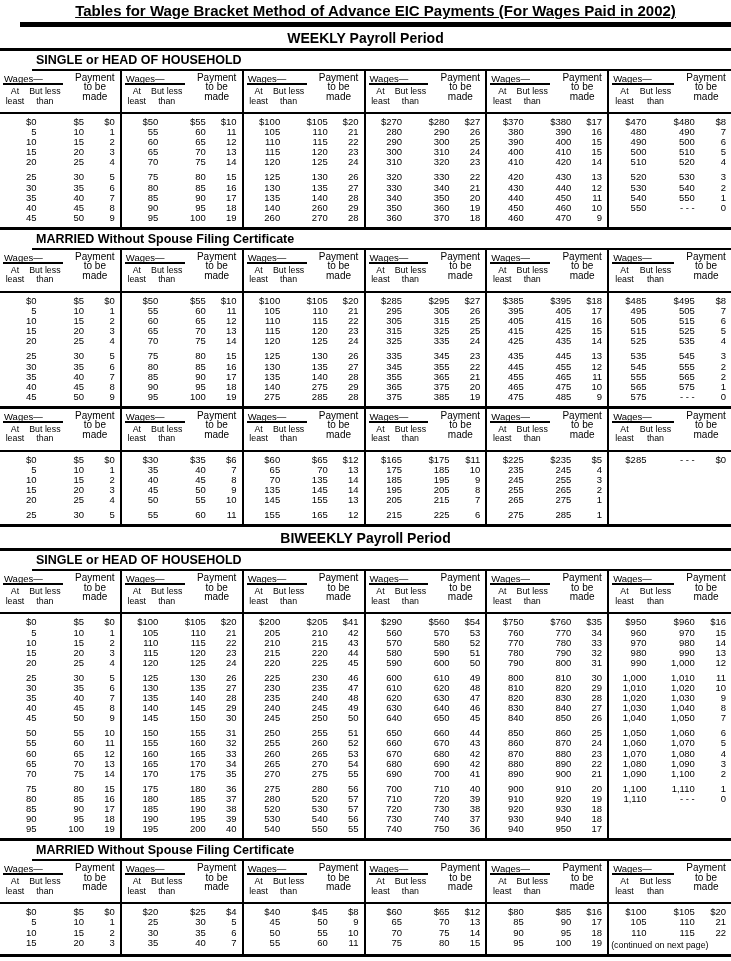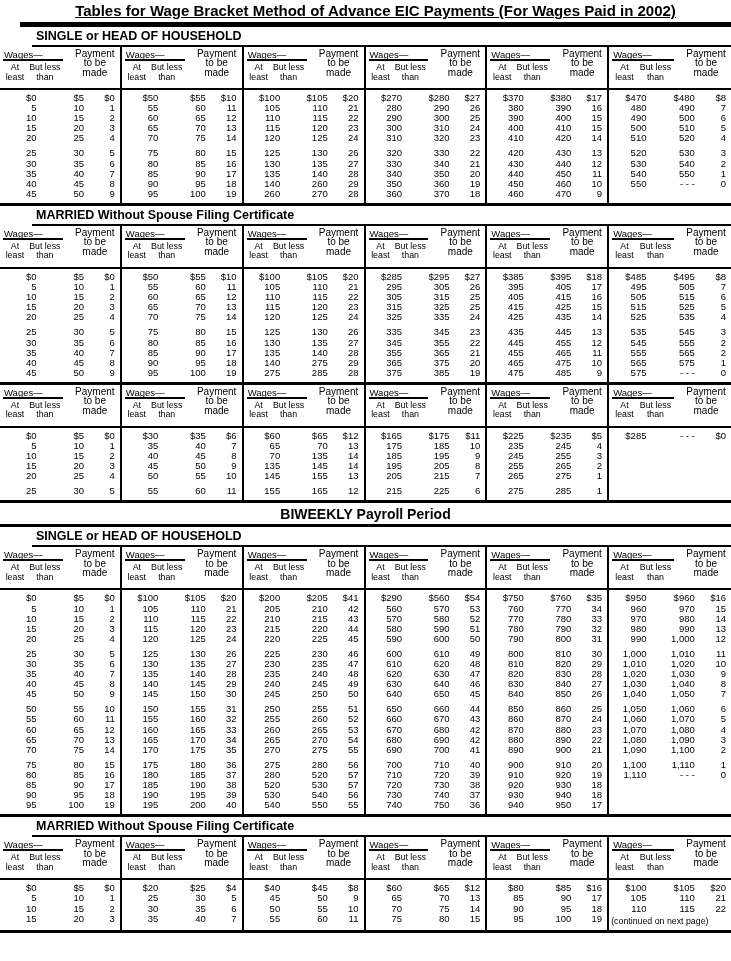--- a/index.html
+++ b/index.html
@@ -16,21 +16,21 @@
   .bracket-table{display:grid;grid-template-columns:repeat(6,1fr);
                  border-bottom:3px solid #000;}
   .tcol{border-right:2.5px solid #000;min-width:0;}
   .tcol:last-child{border-right:0;}
   .thead{display:grid;grid-template-columns:1fr 46px;column-gap:9px;
          border-bottom:2px solid #000;height:43px;box-sizing:border-box;
          padding:1px 2px 0 3px;}
   .thead-left{display:flex;flex-direction:column;min-width:0;}
   .wages{font-size:9.5px;border-bottom:2px solid #000;
          padding:1px 0 1px 1px;height:13px;box-sizing:border-box;}
-  .subs{display:flex;font-size:8.8px;line-height:9.5px;padding-top:2px;}
+  .subs{display:flex;font-size:8.8px;line-height:9.5px;padding-top:2px;justify-content:space-between;}
   .al{width:40%;text-align:center;}
   .bl{width:60%;text-align:center;}
   .pay{font-size:10px;line-height:9.5px;text-align:center;display:flex;
        align-items:center;justify-content:center;padding-bottom:10px;}
   .tbody{padding:3px 0 4px;}
   .trow{display:grid;grid-template-columns:38% 38% 24%;
         font-size:9.5px;line-height:10.1px;}
   .trow span{text-align:right;white-space:nowrap;}
   .c1{padding-right:9px;}
   .c2{padding-right:7px;}
@@ -39,20 +39,21 @@
   .note{font-size:8.8px;white-space:nowrap;padding:2px 0 0 2px;}
 </style>
 </head>
 <body>
 
 <div class="page">
   <div class="doc-title">
     <span>Tables for Wage Bracket Method of Advance EIC Payments (For Wages Paid in 2002)</span>
   </div>
   <div id="sections">
+      <div class="period-title">WEEKLY Payroll Period</div>
       <div class="bracket-title">SINGLE or HEAD OF HOUSEHOLD</div>
       <div class="bracket-table">
         <div class="tcol">
           <div class="thead">
             <div class="thead-left">
               <div class="wages">Wages—</div>
               <div class="subs">
                 <span class="al">At least</span>
                 <span class="bl">But less than</span>
               </div>

